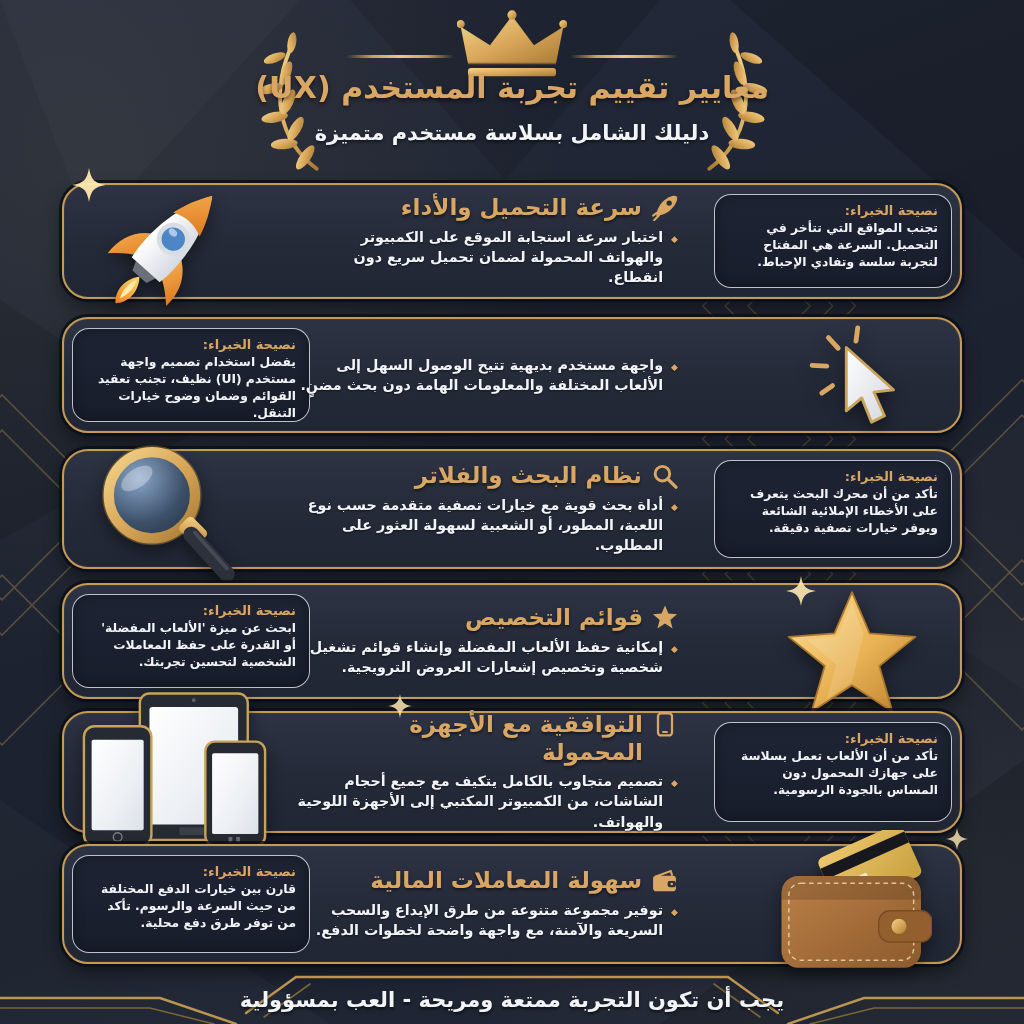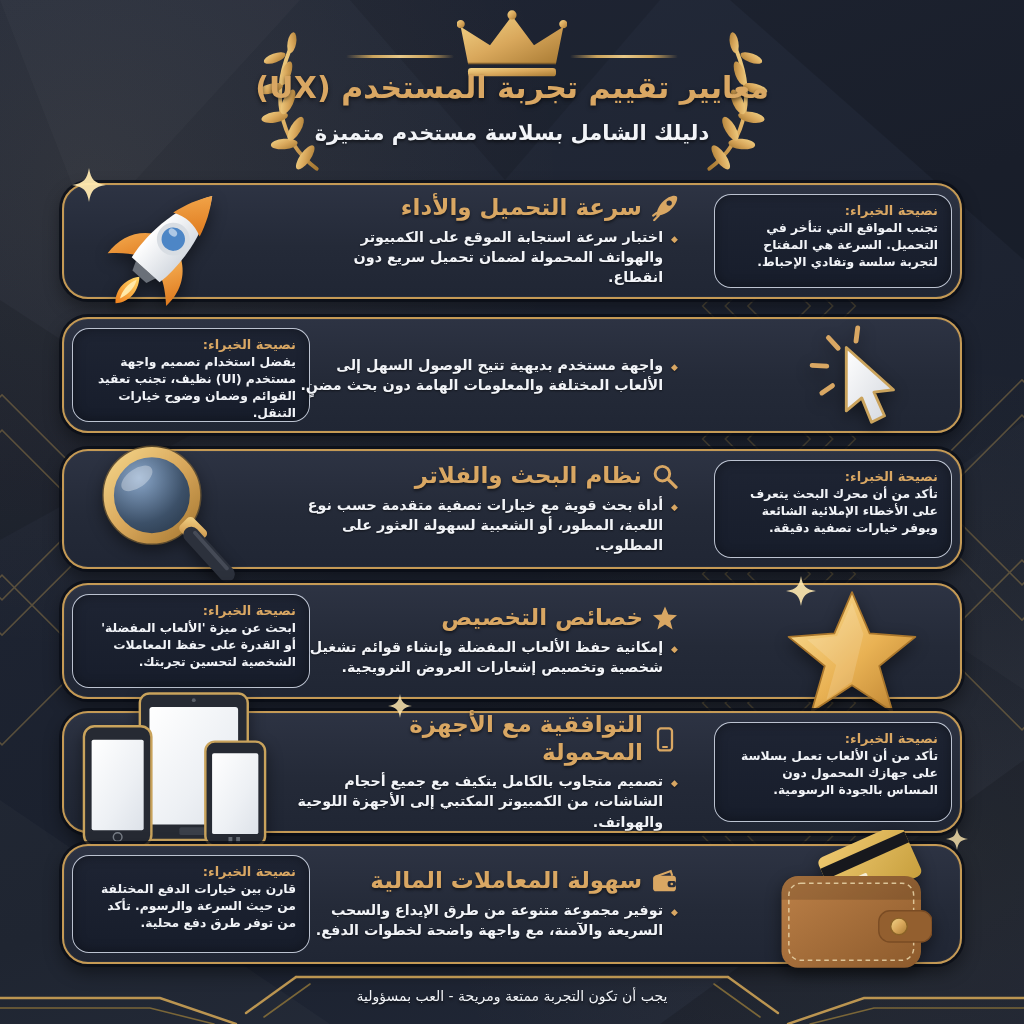--- a/index.html
+++ b/index.html
@@ -32,21 +32,21 @@
   .sub-title{position:absolute;top:121px;width:100%;text-align:center;direction:rtl;
     font-size:21px;font-weight:bold;color:var(--text-white);text-shadow:0 2px 3px rgba(0,0,0,.5);}
   
   .card{position:absolute;left:62px;width:896px;border-radius:26px;z-index:1;
     border:2px solid #c59a55;
     background:linear-gradient(180deg,#2d3343 0%,#242a38 55%,#202634 100%);
     box-shadow:0 0 0 3px rgba(10,14,22,.8), 0 8px 18px rgba(0,0,0,.45),
                inset 0 0 0 1px rgba(255,255,255,.04);}
   .ctext{position:absolute;right:282px;width:384px;top:50%;transform:translateY(-50%);
     direction:rtl;text-align:right;z-index:2;}
-  .ctitle{display:flex;align-items:center;justify-content:flex-start;gap:9px;
+  .ctitle{display:flex;justify-content:flex-start;gap:9px;
     color:var(--accent-gold);font-size:23px;font-weight:bold;
     text-shadow:0 2px 3px rgba(0,0,0,.5);margin-bottom:5px;line-height:1.2;}
   .card-compat .ctitle .ttl{display:inline-block;max-width:305px;}
   .t-ico{flex:0 0 auto;display:inline-flex;}
   .cdesc{display:flex;gap:8px;align-items:flex-start;
     color:var(--text-white);font-size:14.3px;font-weight:bold;line-height:1.42;
     text-shadow:0 1px 2px rgba(0,0,0,.5);}
   .bullet{flex:0 0 auto;color:var(--accent-gold);font-size:9px;margin-top:6px;}
   .tip{position:absolute;top:9px;bottom:9px;width:238px;box-sizing:border-box;
     background:linear-gradient(180deg,#1e2433,#171d2b);
@@ -54,21 +54,21 @@
     padding:8px 13px;direction:rtl;text-align:right;z-index:2;
     box-shadow:inset 0 0 12px rgba(0,0,0,.35);}
   .tip.right{right:8px;}
   .tip.left{left:8px;}
   .tip-label{color:var(--accent-gold);font-size:13px;font-weight:bold;margin-bottom:2px;}
   .tip-text{color:var(--text-white);font-size:12.3px;font-weight:bold;line-height:1.38;}
   .art{position:absolute;z-index:4;filter:drop-shadow(0 6px 8px rgba(0,0,0,.45));}
   
   .footer-svg{position:absolute;left:0;top:944px;z-index:2;}
   .footer-text{position:absolute;top:988px;width:100%;text-align:center;direction:rtl;
-    font-size:14px;font-weight:normal;color:var(--text-white);z-index:3;
+    font-size:21px;font-weight:bold;color:var(--text-white);z-index:3;
     text-shadow:0 2px 3px rgba(0,0,0,.6);}
   .sparkle{position:absolute;z-index:5;}
 </style>
 </head>
 <body>
 
 <svg width="0" height="0" style="position:absolute">
   <defs>
     <linearGradient id="gold" x1="0" y1="0" x2="1" y2="1">
       <stop offset="0" stop-color="#f3d488"></stop>
@@ -308,21 +308,21 @@
       <div class="tip-label">نصيحة الخبراء:</div>
       <div class="tip-text">ابحث عن ميزة 'الألعاب المفضلة' أو القدرة على حفظ المعاملات الشخصية لتحسين تجربتك.</div>
     </aside>
     <div class="ctext">
       <div class="ctitle">
         <span class="t-ico">
           <svg width="26" height="26" viewBox="0 0 26 26">
               <path d="M13 1 L16.4 9.2 L25 9.9 L18.3 15.5 L20.6 24 L13 19.2 L5.4 24 L7.7 15.5 L1 9.9 L9.6 9.2 Z" fill="#d9a763"></path>
             </svg>
         </span>
-        <span class="ttl">خصائص التخصيص</span>
+        <span class="ttl">قوائم التخصيص</span>
       </div>
       <div class="cdesc">
         <span class="bullet">◆</span>
         <span>إمكانية حفظ الألعاب المفضلة وإنشاء قوائم تشغيل شخصية وتخصيص إشعارات العروض الترويجية.</span>
       </div>
     </div>
     <div class="art" style="right:42px;top:0">
       <svg width="132" height="132" viewBox="0 0 150 150">
         <path d="M75 8 L95 55 L147 59 L106 92 L121 144 L75 114 L29 144 L44 92 L3 59 L55 55 Z" fill="url(#starG)" stroke="#a9762c" stroke-width="2" stroke-linejoin="round"></path>
         <path d="M75 20 L88 56 L75 110 L46 130 L57 91 L24 62 L58 58 Z" fill="#ffffff" opacity=".14"></path>

